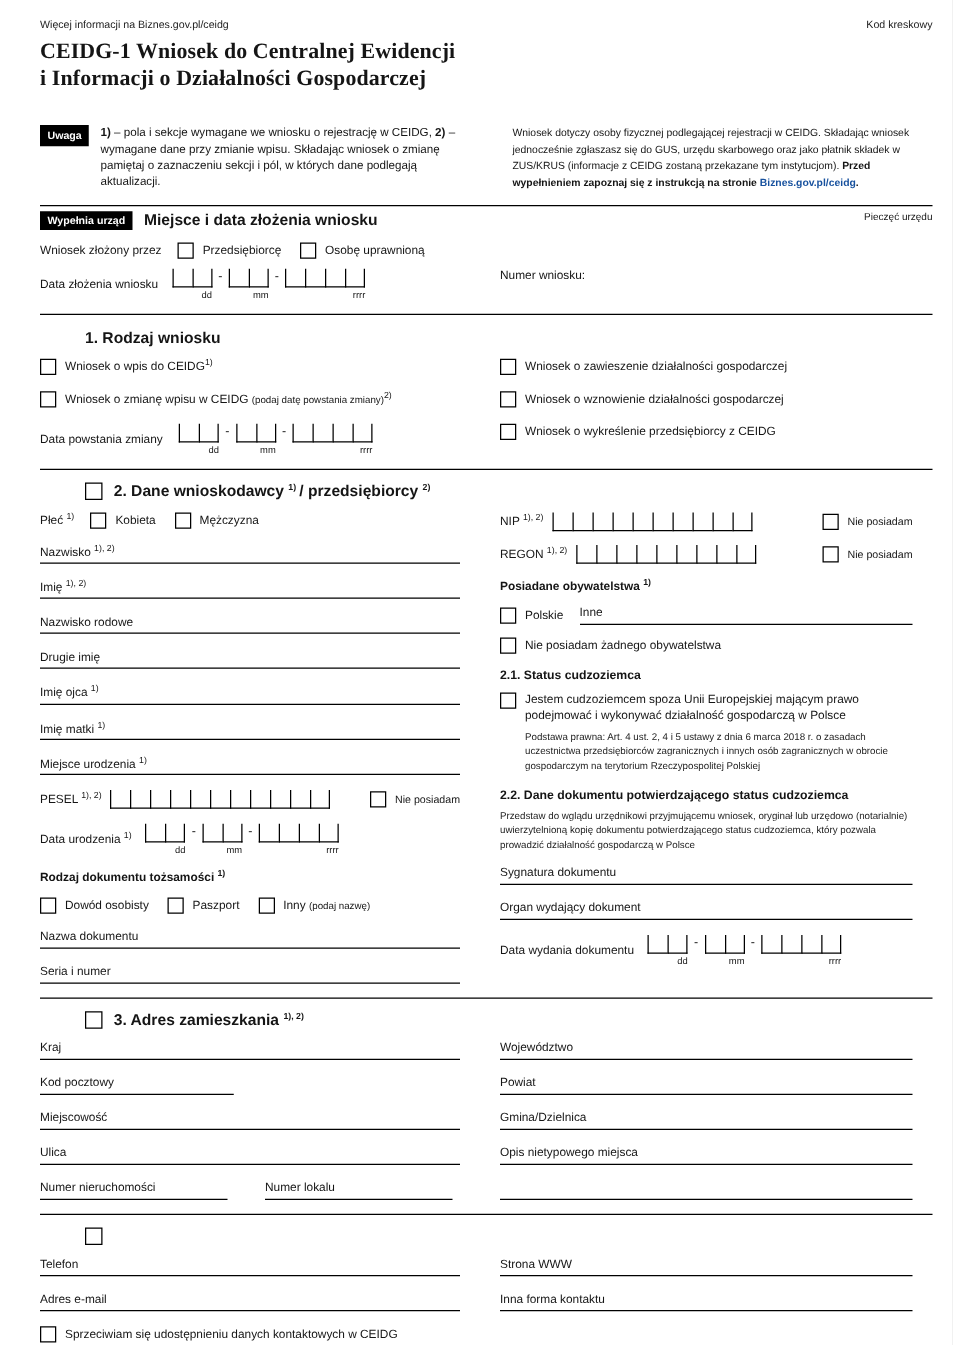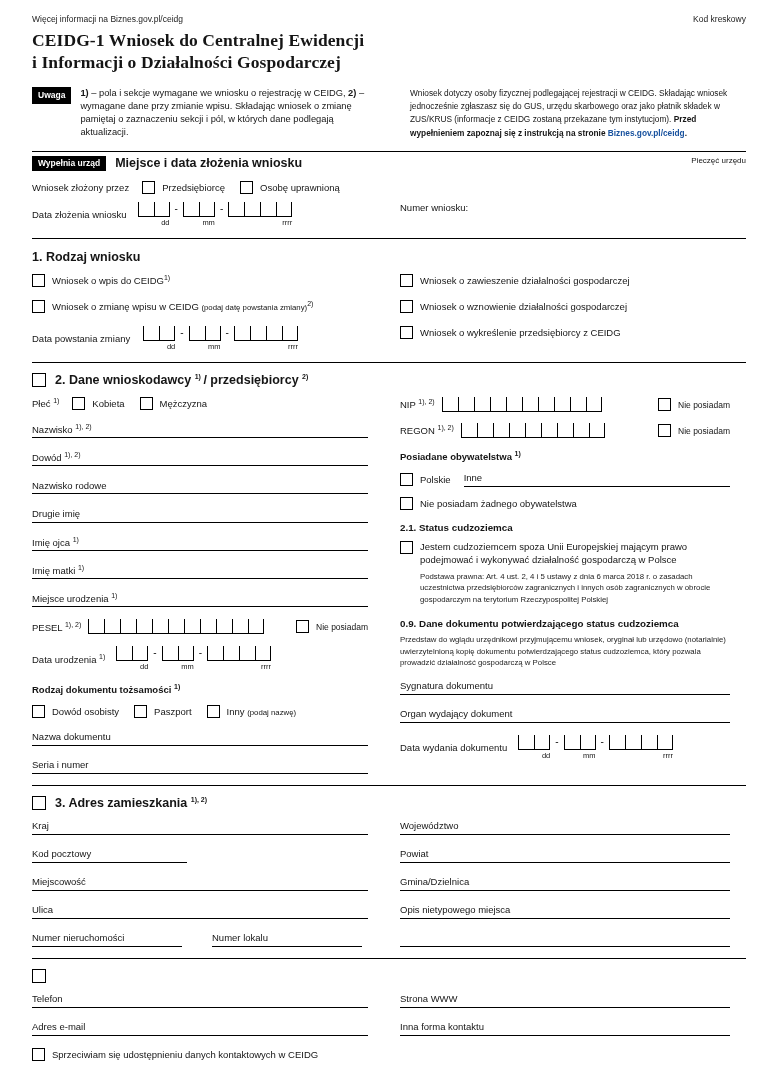--- a/index.html
+++ b/index.html
@@ -6,30 +6,30 @@
   .page {
     width:762px; height:1076px; box-sizing:border-box;
     margin:0 auto; background:#fff; position:relative;
     padding:14px 16px 0 32px; overflow:hidden;
     font-family:"Liberation Sans", sans-serif; color:#151515;
     -webkit-font-smoothing:antialiased;
   }
   .topline { display:flex; justify-content:space-between; font-size:8.5px; color:#222; }
   .title { font-size:17.5px; font-weight:bold; line-height:1.28; margin-top:5px; letter-spacing:.1px;font-family:Liberation Serif, serif; }
   .badge { background:#000; color:#fff; font-weight:bold; font-size:8.5px; padding:2px 6px 3px; white-space:nowrap; align-self:flex-start; }
-  .notice { display:grid; grid-template-columns:352px 1fr; column-gap:26px; margin-top:13px; }
+  .notice { display:grid; grid-template-columns:352px 1fr; column-gap:26px; margin-top:26px; }
   .notice-left { display:flex; gap:9px; font-size:9.3px; line-height:1.42; }
   .notice-left p, .notice-right { margin:0; }
   .notice-right { font-size:8.3px; line-height:1.6; }
   .link { color:#17519e; font-weight:bold; }
   .rule { border:none; border-top:1.4px solid #000; margin:11px 0 0 0; }
   .sec-head-row { display:flex; align-items:center; gap:9px; margin-top:4px; }
   .sec-title { font-size:12.5px; font-weight:bold; }
   .stamp { margin-left:auto; font-size:8px; align-self:flex-start; }
-  .sec-head { display:flex; align-items:flex-end; gap:9px; margin-top:10px; font-size:12.5px; font-weight:bold; }
+  .sec-head { display:flex; align-items:flex-end; gap:9px; margin-top:10px; font-size:12.5px; font-weight:bold;margin-left:36px; }
   .sec-head .cb { width:14px; height:14px; }
   sup { font-size:7px; font-weight:inherit; }
   .note { font-size:7.8px; font-weight:normal; }
   .lbl { font-size:9.5px; white-space:nowrap; }
   .blbl { font-size:9.5px; font-weight:bold; white-space:nowrap; }
   .row { display:flex; align-items:center; gap:7px; }
   .cb { width:13px; height:13px; border:1.4px solid #000; background:#fff; flex:none; display:inline-block; box-sizing:border-box; }
   .grid2 { display:grid; grid-template-columns:336px 330px; column-gap:32px; align-items:start; }
   .field { border-bottom:1px solid #000; padding-bottom:2px; font-size:9.5px; min-height:12px; }
   .mt13 { margin-top:13px; } .mt10 { margin-top:10px; } .mt8 { margin-top:8px; }
@@ -191,21 +191,21 @@
     <div>
       <div class="row">
         <span class="lbl"><span>Płeć</span> <sup>1)</sup></span>
         <span class="cb" style="margin-left:6px"></span>
         <span class="lbl">Kobieta</span>
         <span class="cb" style="margin-left:8px"></span>
         <span class="lbl">Mężczyzna</span>
       </div>
 
       <div class="field mt13"><span>Nazwisko</span> <sup>1), 2)</sup></div>
-      <div class="field mt13"><span>Dowód</span> <sup>1), 2)</sup></div>
+      <div class="field mt13"><span>Imię</span> <sup>1), 2)</sup></div>
       <div class="field mt13"><span>Nazwisko rodowe</span><sup></sup></div>
       <div class="field mt13"><span>Drugie imię</span><sup></sup></div>
       <div class="field mt13"><span>Imię ojca</span> <sup>1)</sup></div>
       <div class="field mt13"><span>Imię matki</span> <sup>1)</sup></div>
       <div class="field mt13"><span>Miejsce urodzenia</span> <sup>1)</sup></div>
 
       <div class="row" style="margin-top:12px">
         <span class="lbl"><span>PESEL</span> <sup>1), 2)</sup></span>
         <div class="comb">
             <span class="cell"></span>
@@ -317,21 +317,21 @@
         <span class="lbl">Nie posiadam żadnego obywatelstwa</span>
       </div>
 
       <div class="h-sub">2.1. Status cudzoziemca</div>
       <div class="row mt8" style="align-items:flex-start">
         <span class="cb"></span>
         <span class="cbtext">Jestem cudzoziemcem spoza Unii Europejskiej mającym prawo podejmować i wykonywać działalność gospodarczą w Polsce</span>
       </div>
       <p class="legal">Podstawa prawna: Art. 4 ust. 2, 4 i 5 ustawy z dnia 6 marca 2018 r. o zasadach uczestnictwa przedsiębiorców zagranicznych i innych osób zagranicznych w obrocie gospodarczym na terytorium Rzeczypospolitej Polskiej</p>
 
-      <div class="h-sub">0.9. Dane dokumentu potwierdzającego status cudzoziemca</div>
+      <div class="h-sub">2.2. Dane dokumentu potwierdzającego status cudzoziemca</div>
       <p class="desc">Przedstaw do wglądu urzędnikowi przyjmującemu wniosek, oryginał lub urzędowo (notarialnie) uwierzytelnioną kopię dokumentu potwierdzającego status cudzoziemca, który pozwala prowadzić działalność gospodarczą w Polsce</p>
 
       <div class="field" style="margin-top:11px"><span>Sygnatura dokumentu</span></div>
       <div class="field mt13"><span>Organ wydający dokument</span></div>
 
       <div class="row" style="margin-top:12px">
         <span class="lbl">Data wydania dokumentu</span>
         <div class="dgroup" style="margin-left:4px">
           <div class="dunit">
               <div class="comb">

